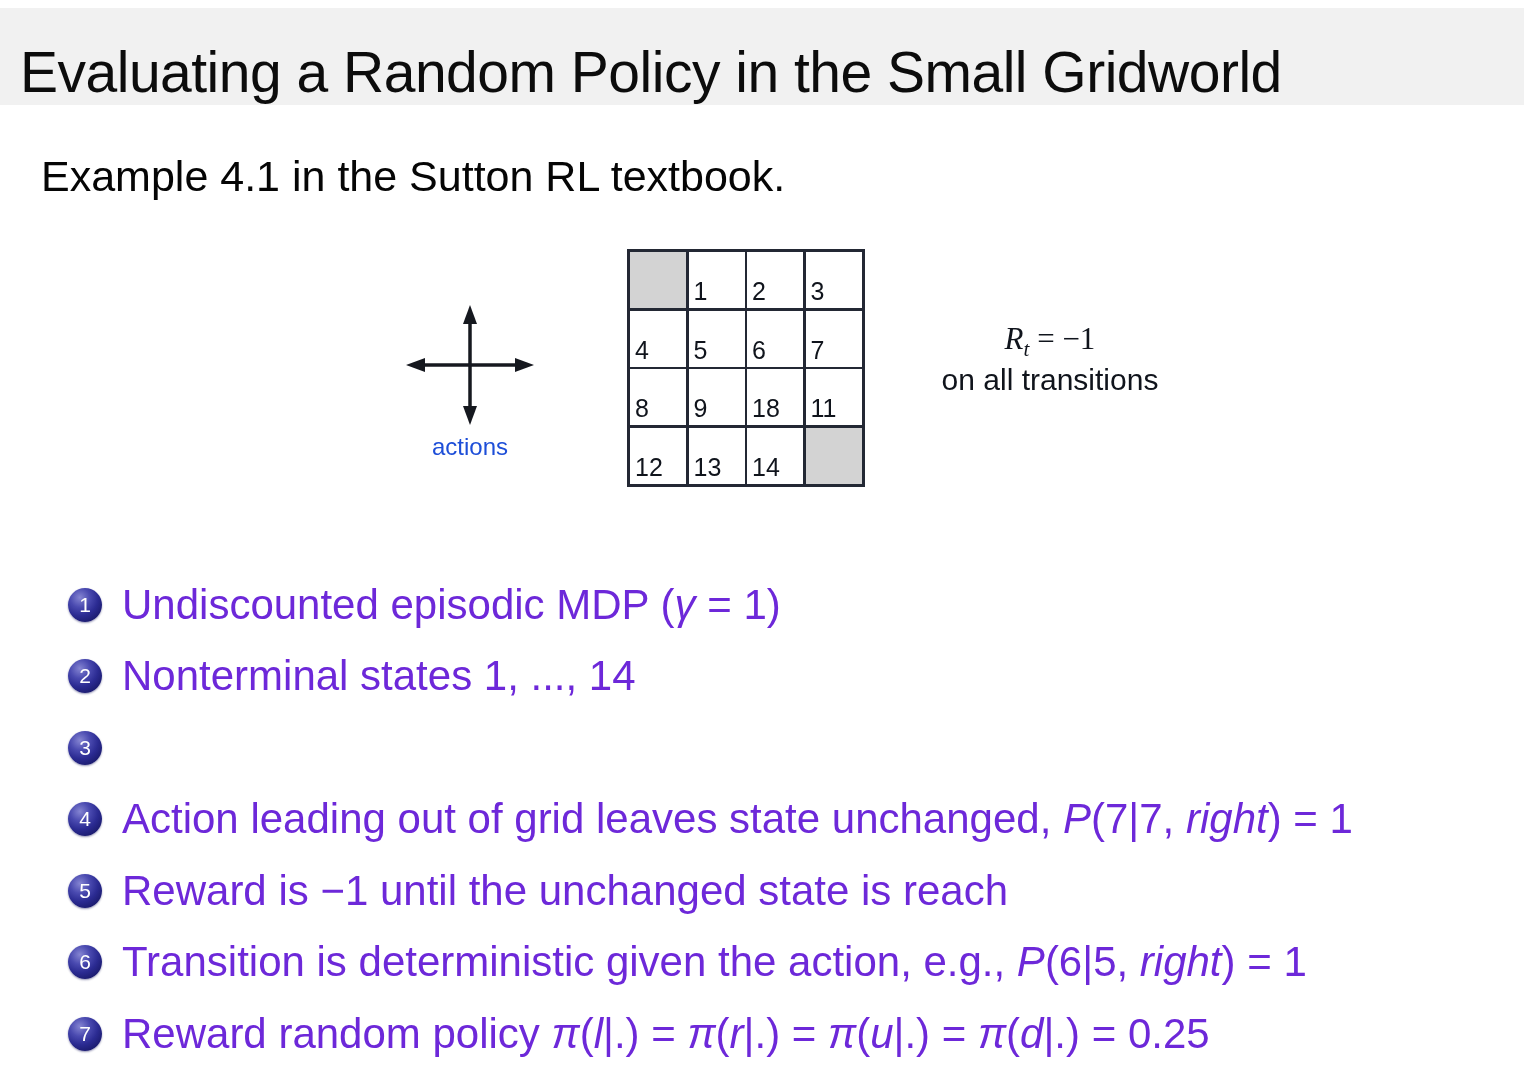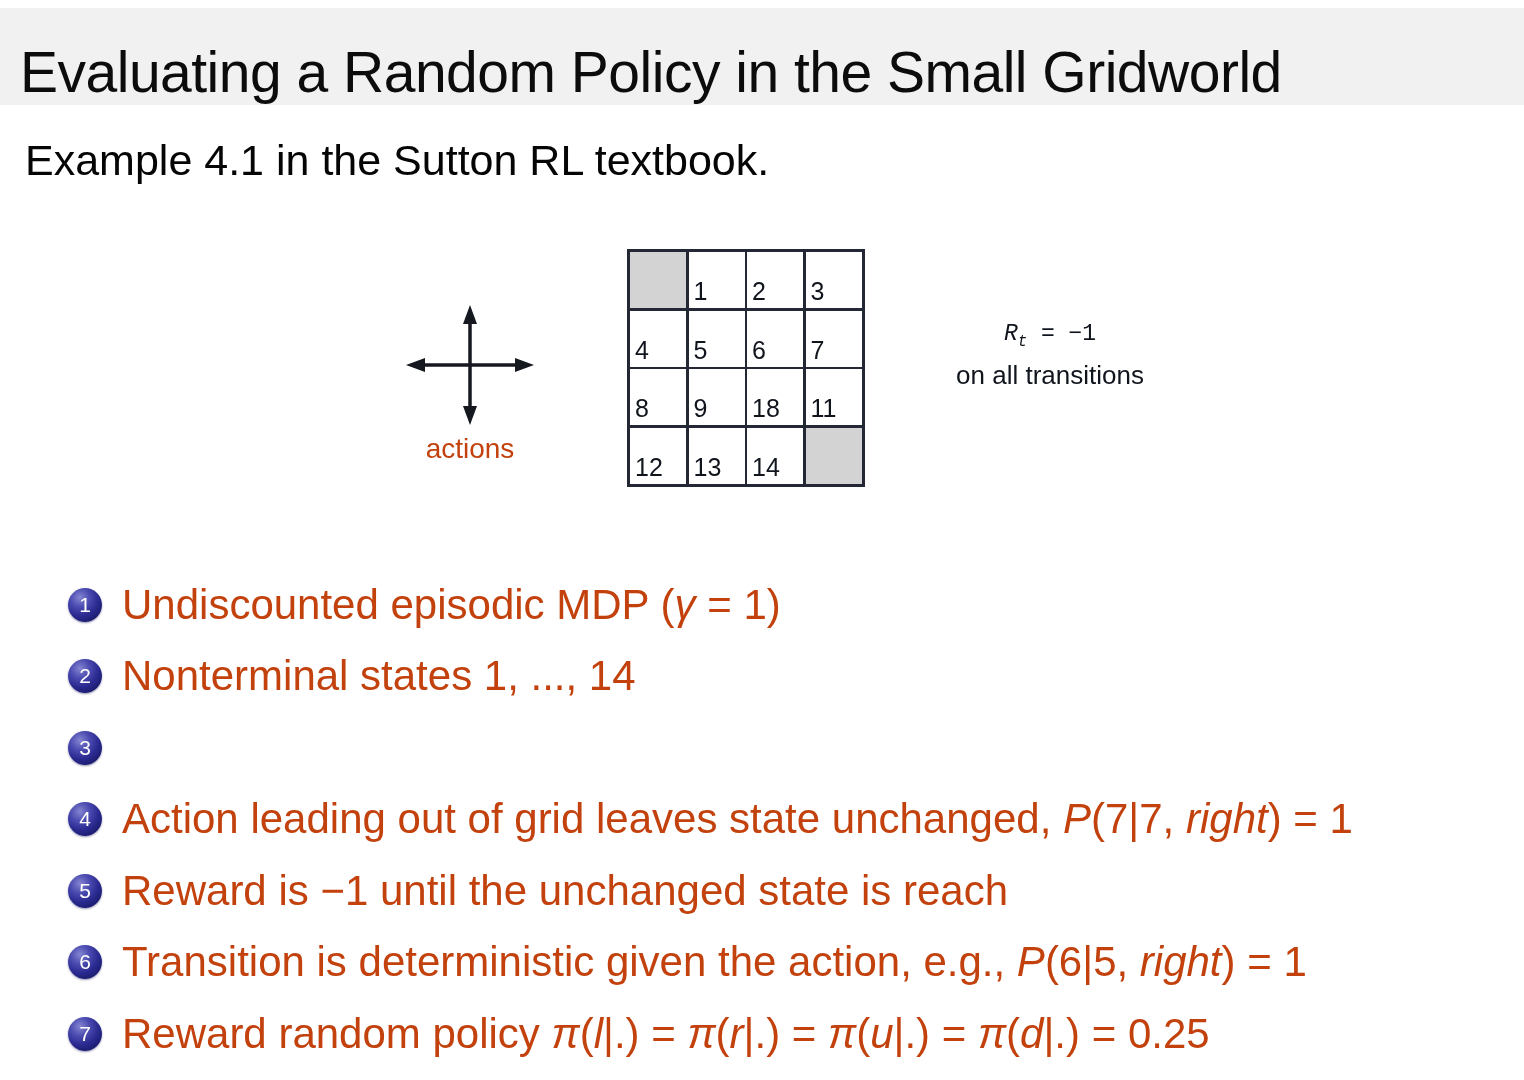--- a/index.html
+++ b/index.html
@@ -16,30 +16,30 @@
     background:var(--titlebar-bg,#f1f1f1);
     display:flex; align-items:flex-end;
   }
   .titlebar h1 {
     margin:0 0 0 20px; font-size:57px; font-weight:normal;
     letter-spacing:-0.5px; color:#0c0c0c; white-space:nowrap;
   }
 
   
   .subtitle {
-    position:absolute; top:136px; left:25px; margin:0;
+    position:absolute; top:136px; left:25px; margin:16px;
     font-size:43px; color:#050505; white-space:nowrap;
   }
 
   
   .actions {
     position:absolute; left:404px; top:303px; width:132px; text-align:center;
   }
   .actions svg { display:block; margin:0 auto; }
-  .actions-label { font-size:28px; color:#c2410c; margin-top:6px; }
+  .actions-label { font-size:24px; color:#1d4ed8; margin-top:6px; }
 
   
   .gridworld {
     position:absolute; left:627px; top:249px;
     display:grid;
     grid-template-columns:repeat(4,56px);
     grid-template-rows:repeat(4,56px);
     gap:2.5px;
     background:var(--grid-line,#232834);
     border:3px solid var(--grid-line,#232834);
@@ -50,44 +50,44 @@
     position:absolute; left:5px; bottom:4px;
     font-size:25px; color:#10141c; line-height:1;
   }
 
   
   .reward {
     position:absolute; left:925px; top:322px; width:250px;
     text-align:center; color:#10141c;
   }
   .reward-formula {
-    font-family:Liberation Mono, monospace; font-size:23px; line-height:1.1;
+    font-family:Liberation Serif, serif; font-size:31px; line-height:1.1;
   }
   .reward-formula i { font-style:italic; }
   .reward-formula sub { font-size:0.68em; font-style:italic; }
-  .reward-caption { font-size:26px; margin-top:9px; white-space:nowrap; }
+  .reward-caption { font-size:30px; margin-top:2px; white-space:nowrap; }
 
   
   .items {
     position:absolute; left:68px; top:569px; width:1450px;
     margin:0; padding:0; list-style:none;
   }
   .items li {
     display:flex; align-items:center; height:71.5px; white-space:nowrap;
   }
   .badge {
     width:34px; height:34px; border-radius:50%; flex:0 0 34px;
     margin-right:20px;
     background:radial-gradient(circle at 35% 28%,
       #8585d2 0%, #4a4ab0 30%, var(--badge-color,#2b2b92) 55%, #14145e 90%);
     box-shadow:0 1px 2px rgba(20,20,90,0.45);
     color:#fff; font-size:21px;
     display:flex; align-items:center; justify-content:center;
   }
-  .item-text { font-size:42px; color:#c2410c; }
+  .item-text { font-size:42px; color:#6d28d9; }
   .math { font-size:42px; }
   .math i { font-style:italic; }
 </style>
 </head>
 <body>
 
 <div class="slide">
 
   <header class="titlebar">
     <h1>Evaluating a Random Policy in the Small Gridworld</h1>

